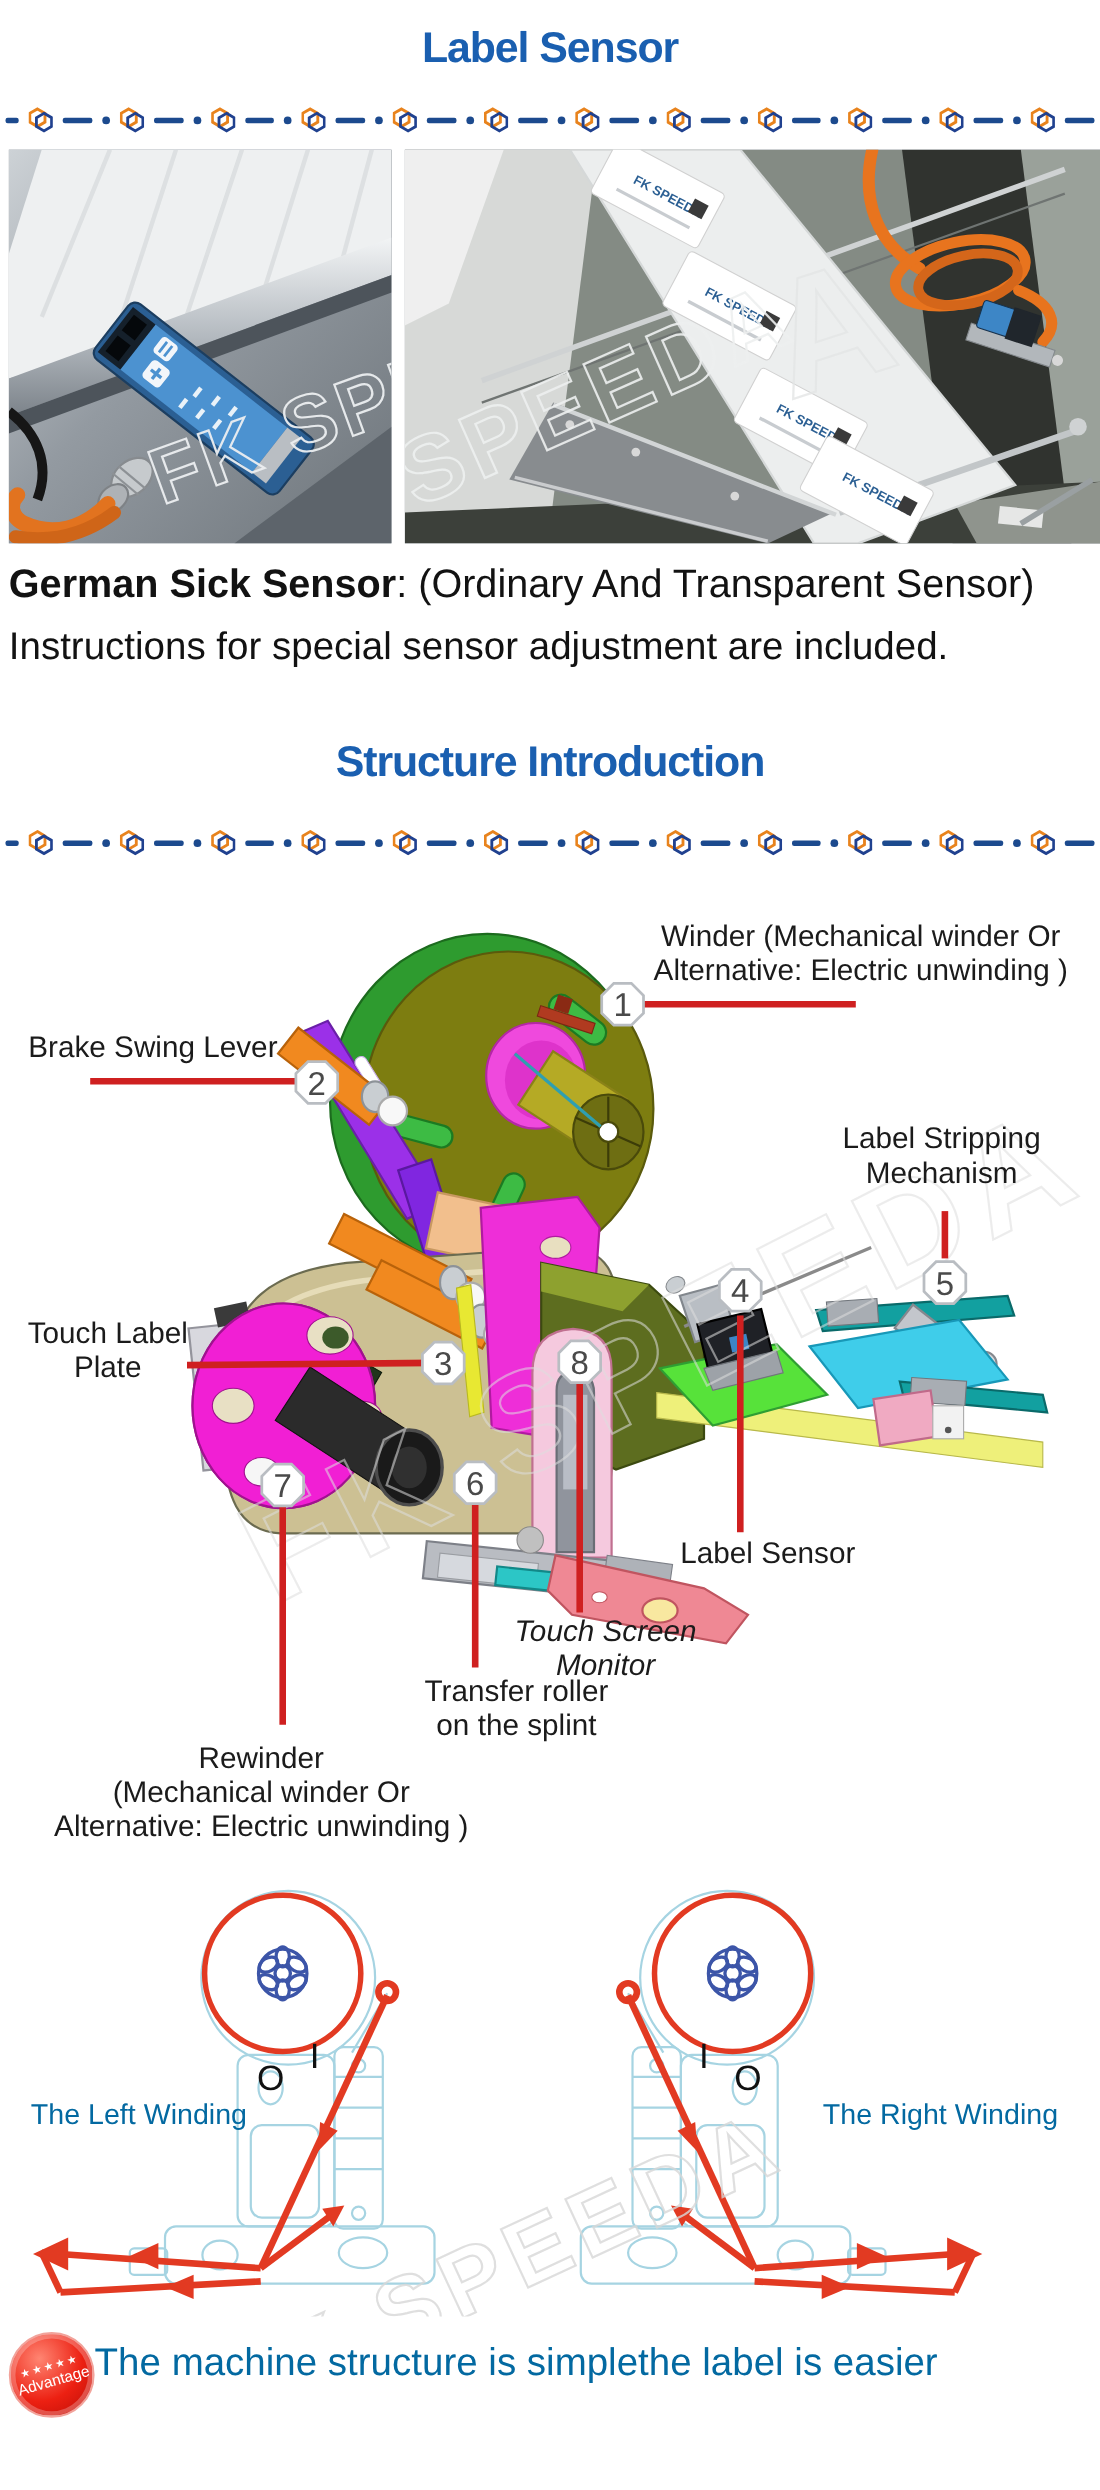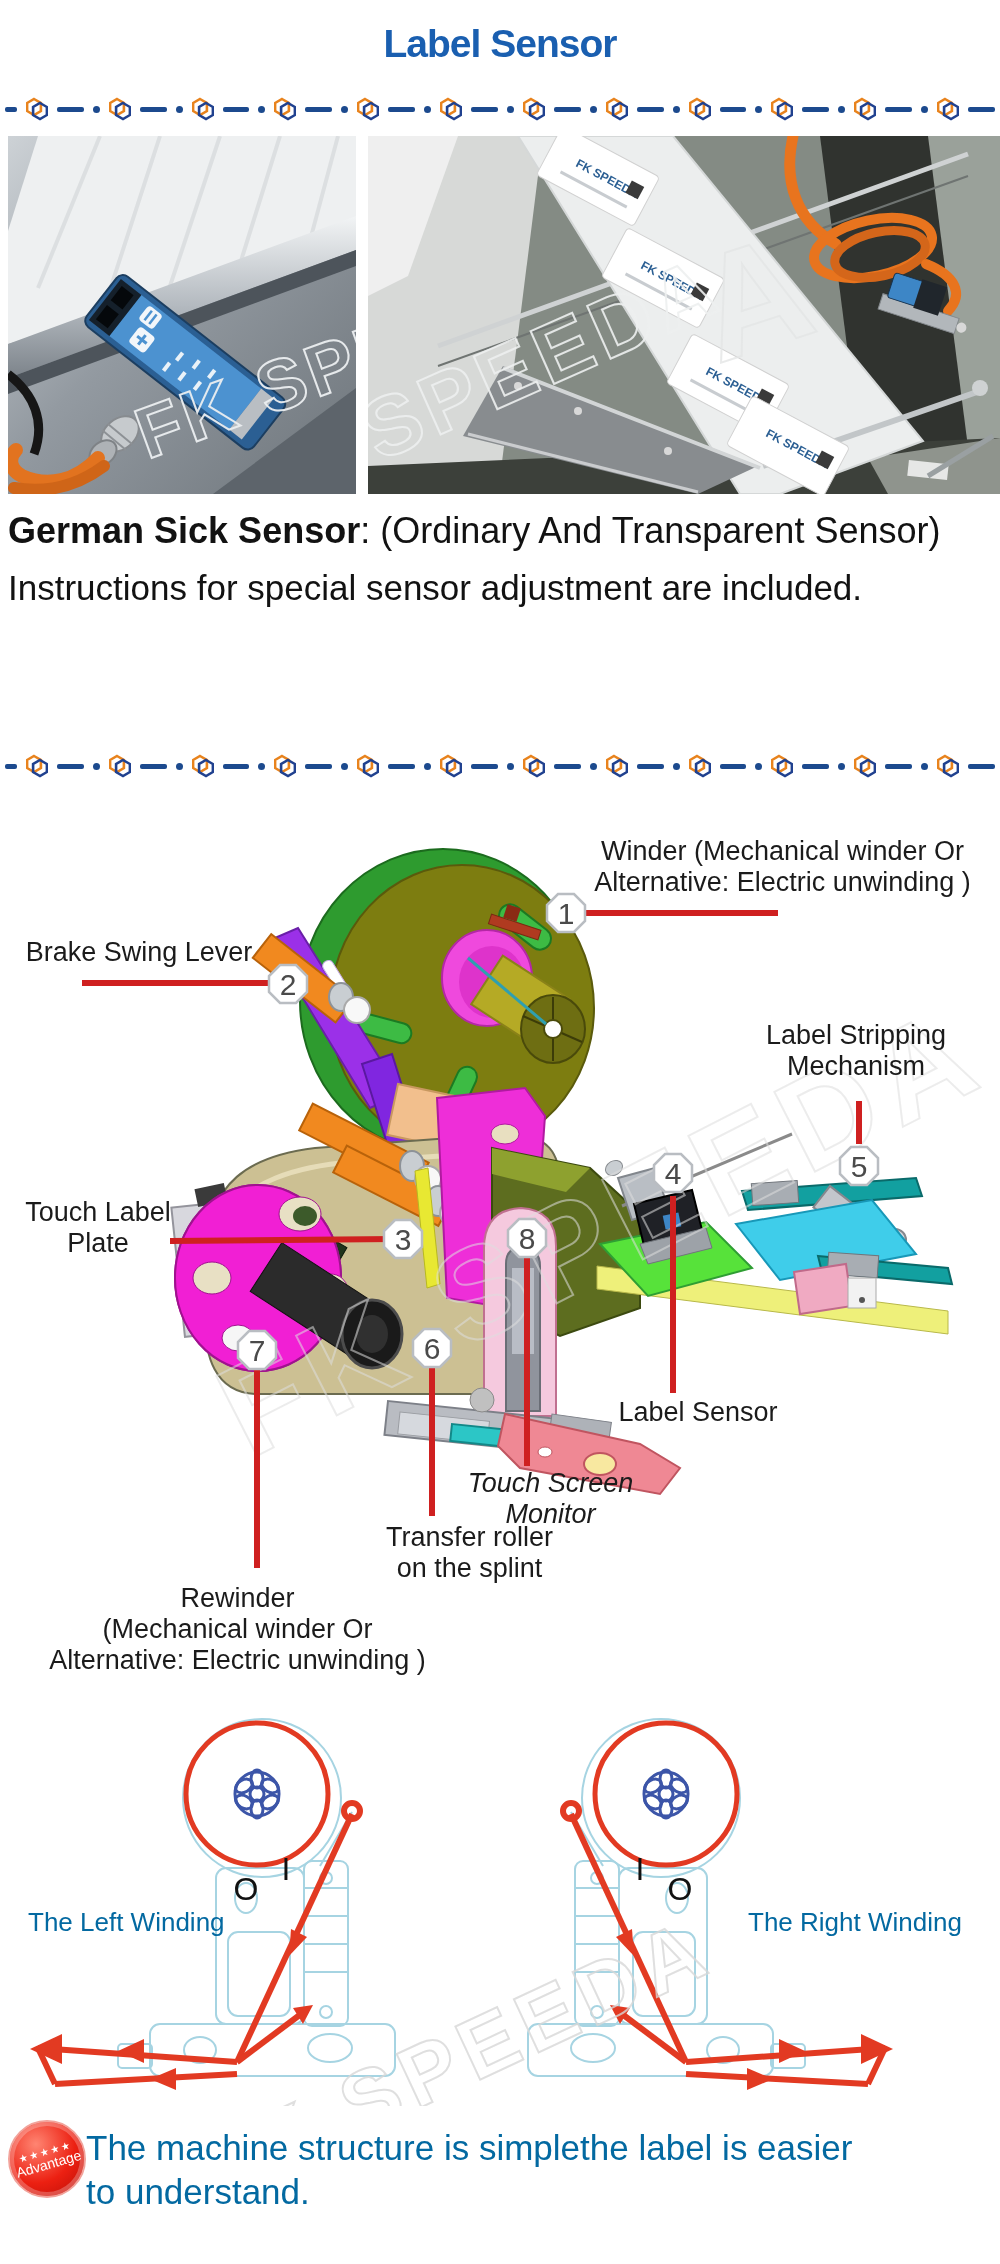--- a/index.html
+++ b/index.html
@@ -266,20 +266,21 @@
       <text x="-12" y="262" transform="rotate(-24 150 240)" font-size="84" font-weight="bold" letter-spacing="6" fill="none" stroke="#eef0f0" stroke-width="2" opacity="0.9">SPEEDA</text>
       <text x="330" y="215" transform="rotate(-18 380 160)" font-size="150" font-weight="bold" fill="none" stroke="#e4e6e6" stroke-width="2" opacity="0.8">A</text>
     </svg>
   </div>
 
   <div class="note" style="top:494px;font-size:36px;">
     <b>German Sick Sensor</b><span>: (Ordinary And Transparent Sensor)</span>
   </div>
   <div class="note" style="top:552px;font-size:35px;">Instructions for special sensor adjustment are included.</div>
 
+  <div class="section-title" style="top:655px;">Structure Introduction</div>
   <div class="brand-divider" style="top:737px;">
       <span class="dv-dash dv-edge"></span>
       <span class="hex-icon">
         <svg width="22" height="24" viewBox="0 0 22 24">
           <polygon points="8,2 14.9,6 14.9,14 8,18 1.1,14 1.1,6" fill="none" stroke="#e8831d" stroke-width="2.6"></polygon>
           <polygon points="14,6 20.9,10 20.9,18 14,22 7.1,18 7.1,10" fill="none" stroke="#20418f" stroke-width="2.6"></polygon>
         </svg>
       </span>
       <span class="dv-dash"></span>
       <span class="dv-dot"></span>
@@ -643,17 +644,16 @@
 
   <div class="abs" style="left:0;top:2098px;width:1000px;height:166px;">
     <div class="adv-badge" style="left:8px;top:6px;">
       <div class="adv-badge-inner">
         <div class="adv-stars">★★★★★</div>
         <div class="adv-word">Advantage</div>
       </div>
     </div>
     <div class="adv-text" style="left:86px;top:12px;">
       <div>The machine structure is simplethe label is easier</div>
-      <div>to understand.</div>
     </div>
   </div>
 
 </div>
 
 </body></html>

